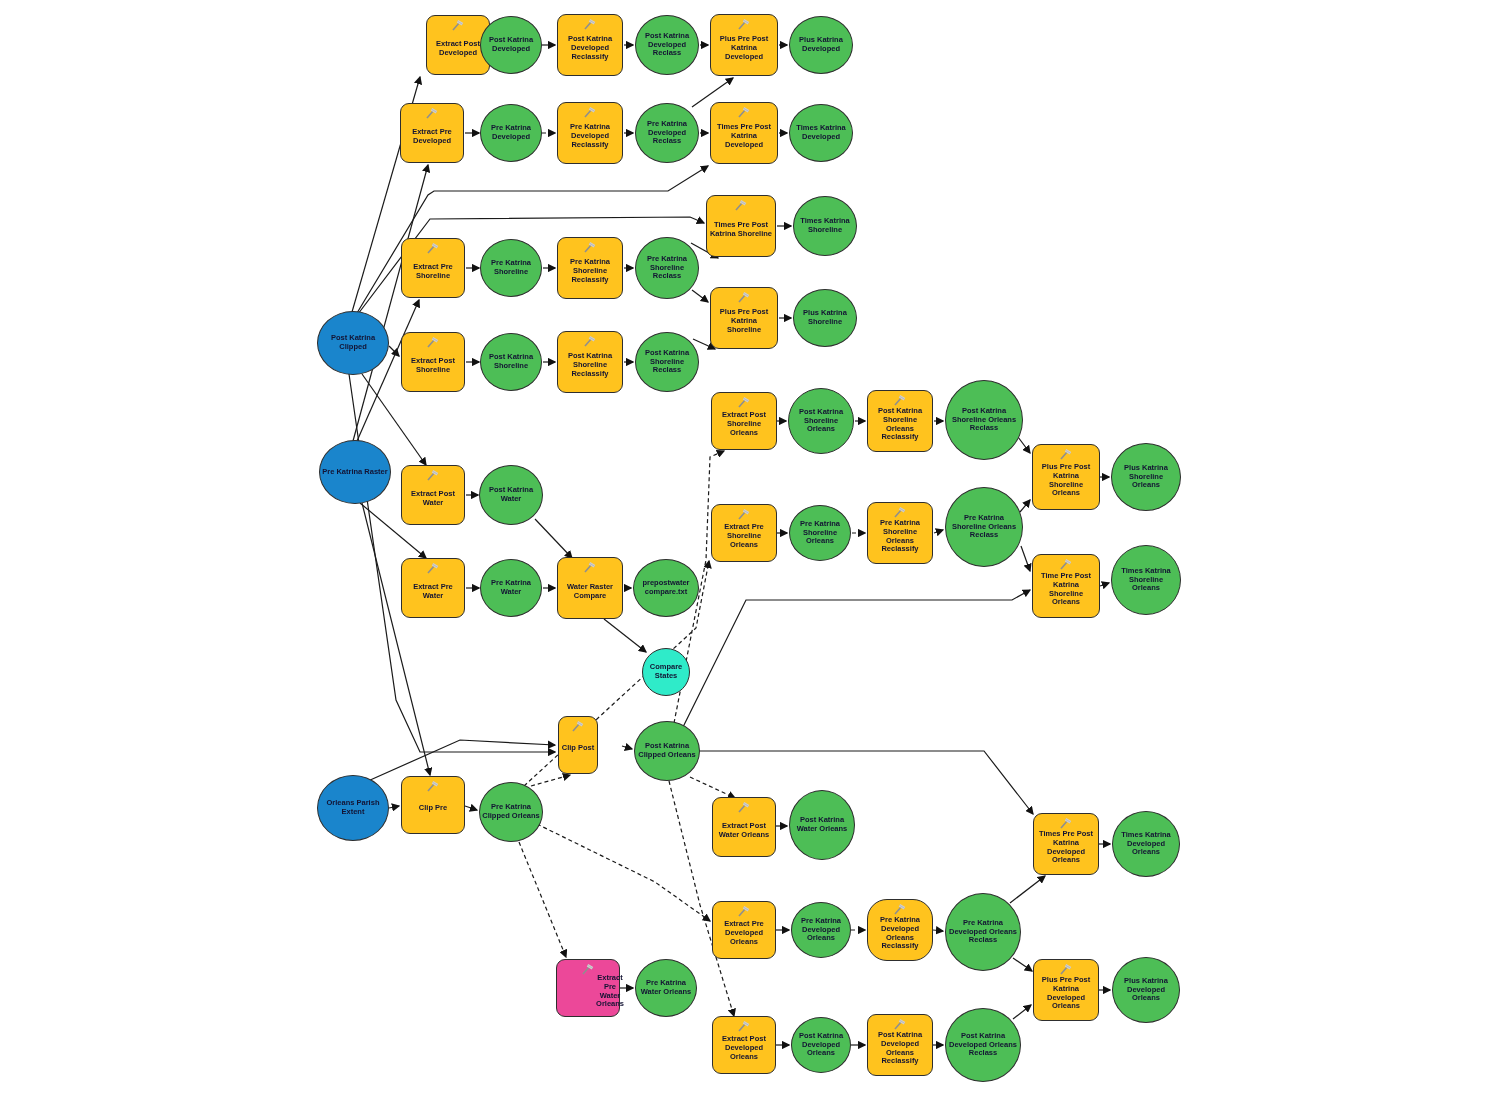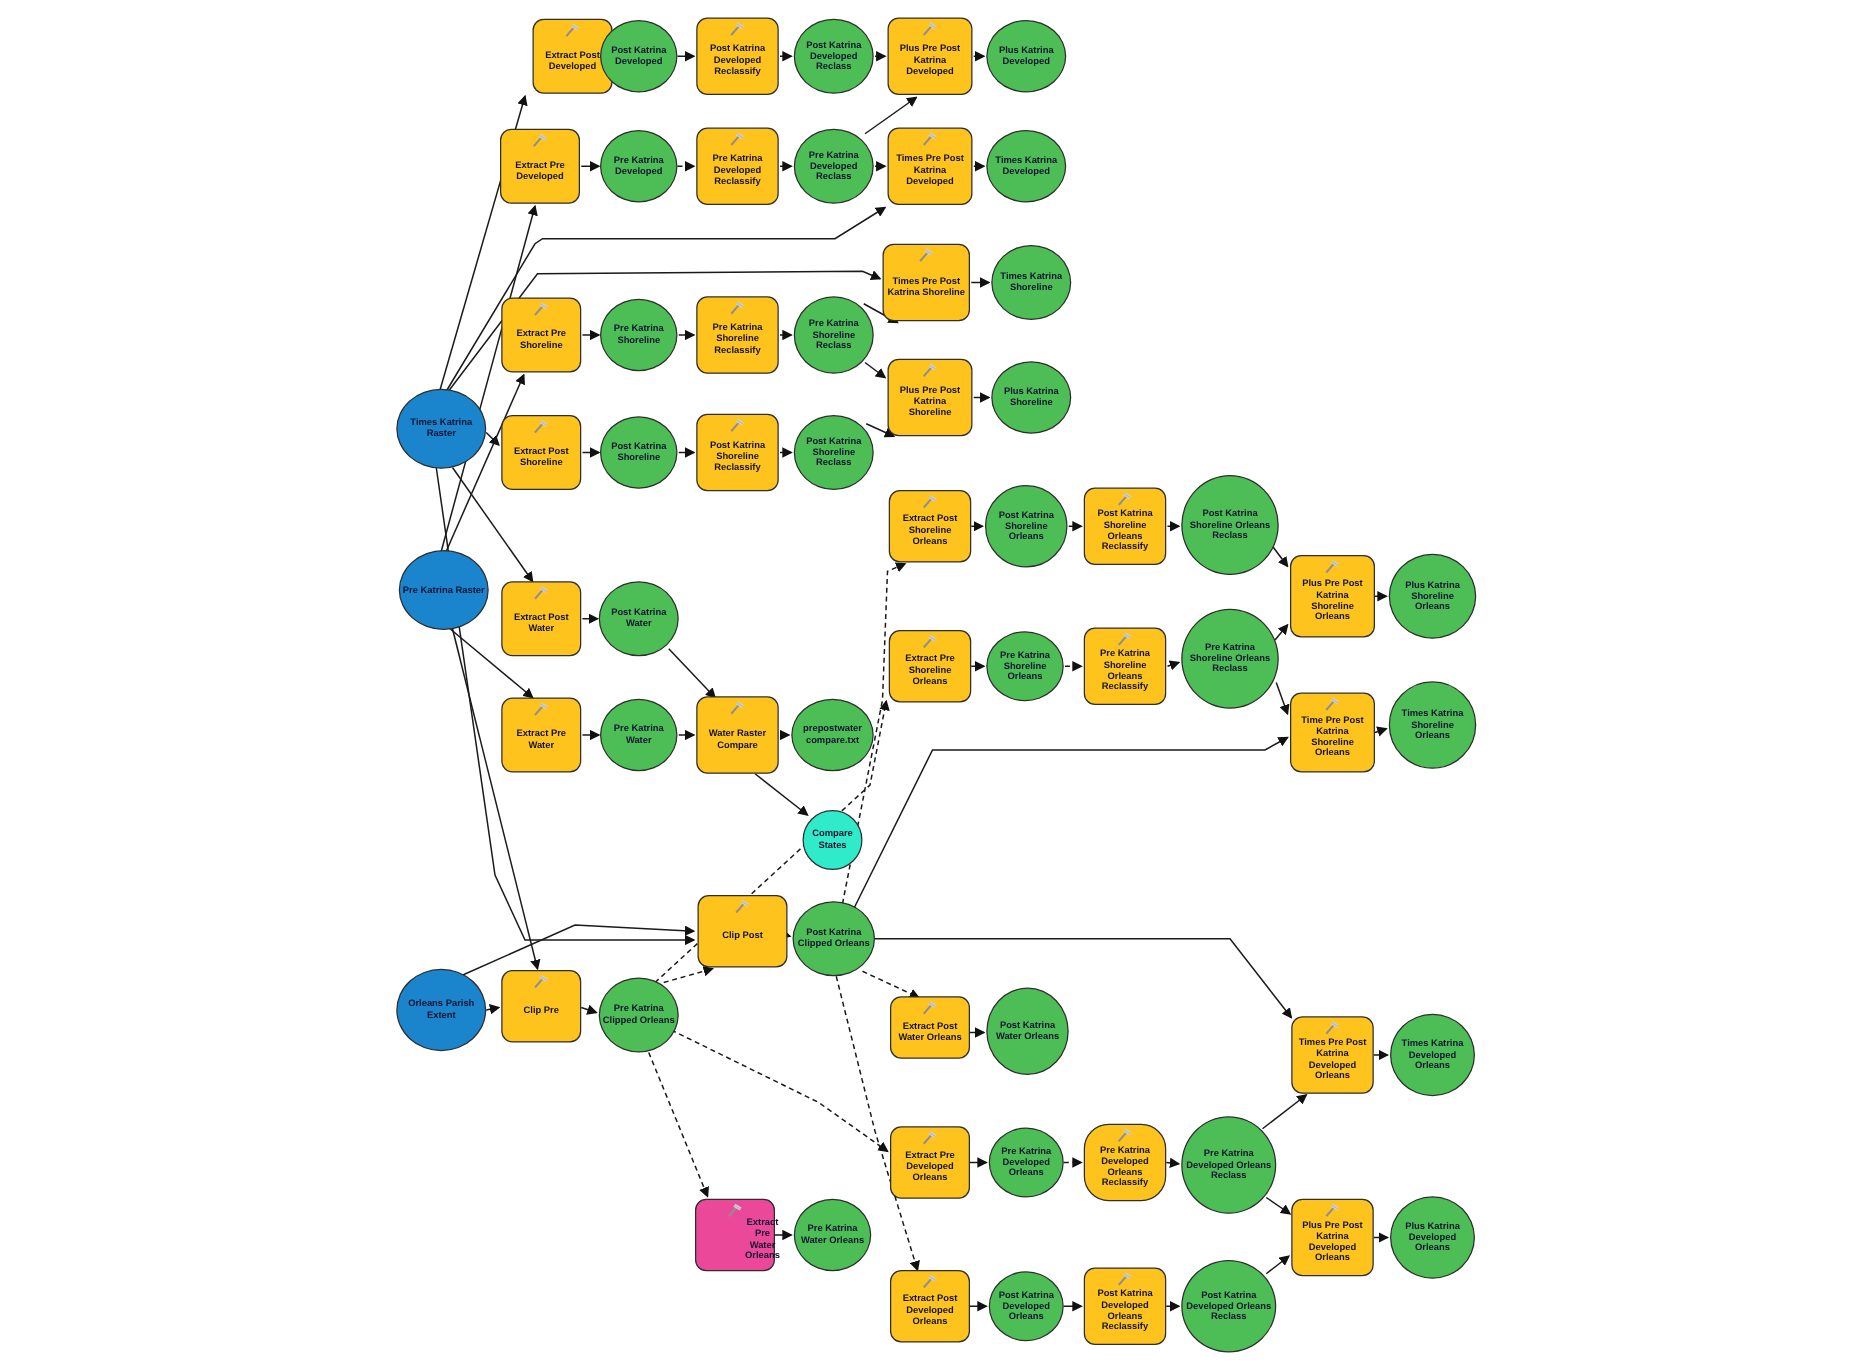--- a/index.html
+++ b/index.html
@@ -238,21 +238,21 @@
             <path d="M3 11 L9.5 3.5" stroke="#8f8f8f" stroke-width="1.6" fill="none"></path>
             <path d="M7.5 2.2 L12.5 5.2" stroke="#cfcfcf" stroke-width="3" fill="none"></path>
             <path d="M7.5 2.2 L12.5 5.2" stroke="#9a9a9a" stroke-width="0.8" fill="none" opacity="0.5"></path>
           </svg></span>
         <span class="lbl">Post Katrina Shoreline Reclassify</span>
       </div>
       <div class="node data" style="left: 635px; top: 332px; width: 64px; height: 60px; background: rgb(77, 190, 86);">
         <span class="lbl">Post Katrina Shoreline Reclass</span>
       </div>
       <div class="node input" style="left: 317px; top: 311px; width: 72px; height: 64px; background: rgb(26, 133, 204);">
-        <span class="lbl">Times Katrina Raster</span>
+        <span class="lbl">Post Katrina Clipped</span>
       </div>
       <div class="node input" style="left: 319px; top: 440px; width: 72px; height: 64px; background: rgb(26, 133, 204);">
         <span class="lbl">Pre Katrina Raster</span>
       </div>
       <div class="node tool" style="left: 401px; top: 465px; width: 64px; height: 60px; background: rgb(255, 195, 30);">
         <span class="hammer"><svg viewBox="0 0 16 12" width="16" height="12" xmlns="http://www.w3.org/2000/svg">
             <path d="M3 11 L9.5 3.5" stroke="#8f8f8f" stroke-width="1.6" fill="none"></path>
             <path d="M7.5 2.2 L12.5 5.2" stroke="#cfcfcf" stroke-width="3" fill="none"></path>
             <path d="M7.5 2.2 L12.5 5.2" stroke="#9a9a9a" stroke-width="0.8" fill="none" opacity="0.5"></path>
           </svg></span>
@@ -345,21 +345,21 @@
         <span class="hammer"><svg viewBox="0 0 16 12" width="16" height="12" xmlns="http://www.w3.org/2000/svg">
             <path d="M3 11 L9.5 3.5" stroke="#8f8f8f" stroke-width="1.6" fill="none"></path>
             <path d="M7.5 2.2 L12.5 5.2" stroke="#cfcfcf" stroke-width="3" fill="none"></path>
             <path d="M7.5 2.2 L12.5 5.2" stroke="#9a9a9a" stroke-width="0.8" fill="none" opacity="0.5"></path>
           </svg></span>
         <span class="lbl">Time Pre Post Katrina Shoreline Orleans</span>
       </div>
       <div class="node data" style="left: 1111px; top: 545px; width: 70px; height: 70px; background: rgb(77, 190, 86);">
         <span class="lbl">Times Katrina Shoreline Orleans</span>
       </div>
-      <div class="node tool" style="left: 558px; top: 716px; width: 72px; height: 58px; background: rgb(255, 195, 30);">
+      <div class="node tool" style="left: 558px; top: 716px; width: 40px; height: 58px; background: rgb(255, 195, 30);">
         <span class="hammer"><svg viewBox="0 0 16 12" width="16" height="12" xmlns="http://www.w3.org/2000/svg">
             <path d="M3 11 L9.5 3.5" stroke="#8f8f8f" stroke-width="1.6" fill="none"></path>
             <path d="M7.5 2.2 L12.5 5.2" stroke="#cfcfcf" stroke-width="3" fill="none"></path>
             <path d="M7.5 2.2 L12.5 5.2" stroke="#9a9a9a" stroke-width="0.8" fill="none" opacity="0.5"></path>
           </svg></span>
         <span class="lbl">Clip Post</span>
       </div>
       <div class="node data" style="left: 634px; top: 721px; width: 66px; height: 60px; background: rgb(77, 190, 86);">
         <span class="lbl">Post Katrina Clipped Orleans</span>
       </div>
@@ -370,21 +370,21 @@
         <span class="hammer"><svg viewBox="0 0 16 12" width="16" height="12" xmlns="http://www.w3.org/2000/svg">
             <path d="M3 11 L9.5 3.5" stroke="#8f8f8f" stroke-width="1.6" fill="none"></path>
             <path d="M7.5 2.2 L12.5 5.2" stroke="#cfcfcf" stroke-width="3" fill="none"></path>
             <path d="M7.5 2.2 L12.5 5.2" stroke="#9a9a9a" stroke-width="0.8" fill="none" opacity="0.5"></path>
           </svg></span>
         <span class="lbl">Clip Pre</span>
       </div>
       <div class="node data" style="left: 479px; top: 782px; width: 64px; height: 60px; background: rgb(77, 190, 86);">
         <span class="lbl">Pre Katrina Clipped Orleans</span>
       </div>
-      <div class="node tool" style="left: 712px; top: 797px; width: 64px; height: 50px; background: rgb(255, 195, 30);">
+      <div class="node tool" style="left: 712px; top: 797px; width: 64px; height: 60px; background: rgb(255, 195, 30);">
         <span class="hammer"><svg viewBox="0 0 16 12" width="16" height="12" xmlns="http://www.w3.org/2000/svg">
             <path d="M3 11 L9.5 3.5" stroke="#8f8f8f" stroke-width="1.6" fill="none"></path>
             <path d="M7.5 2.2 L12.5 5.2" stroke="#cfcfcf" stroke-width="3" fill="none"></path>
             <path d="M7.5 2.2 L12.5 5.2" stroke="#9a9a9a" stroke-width="0.8" fill="none" opacity="0.5"></path>
           </svg></span>
         <span class="lbl">Extract Post Water Orleans</span>
       </div>
       <div class="node data" style="left: 789px; top: 790px; width: 66px; height: 70px; background: rgb(77, 190, 86);">
         <span class="lbl">Post Katrina Water Orleans</span>
       </div>

